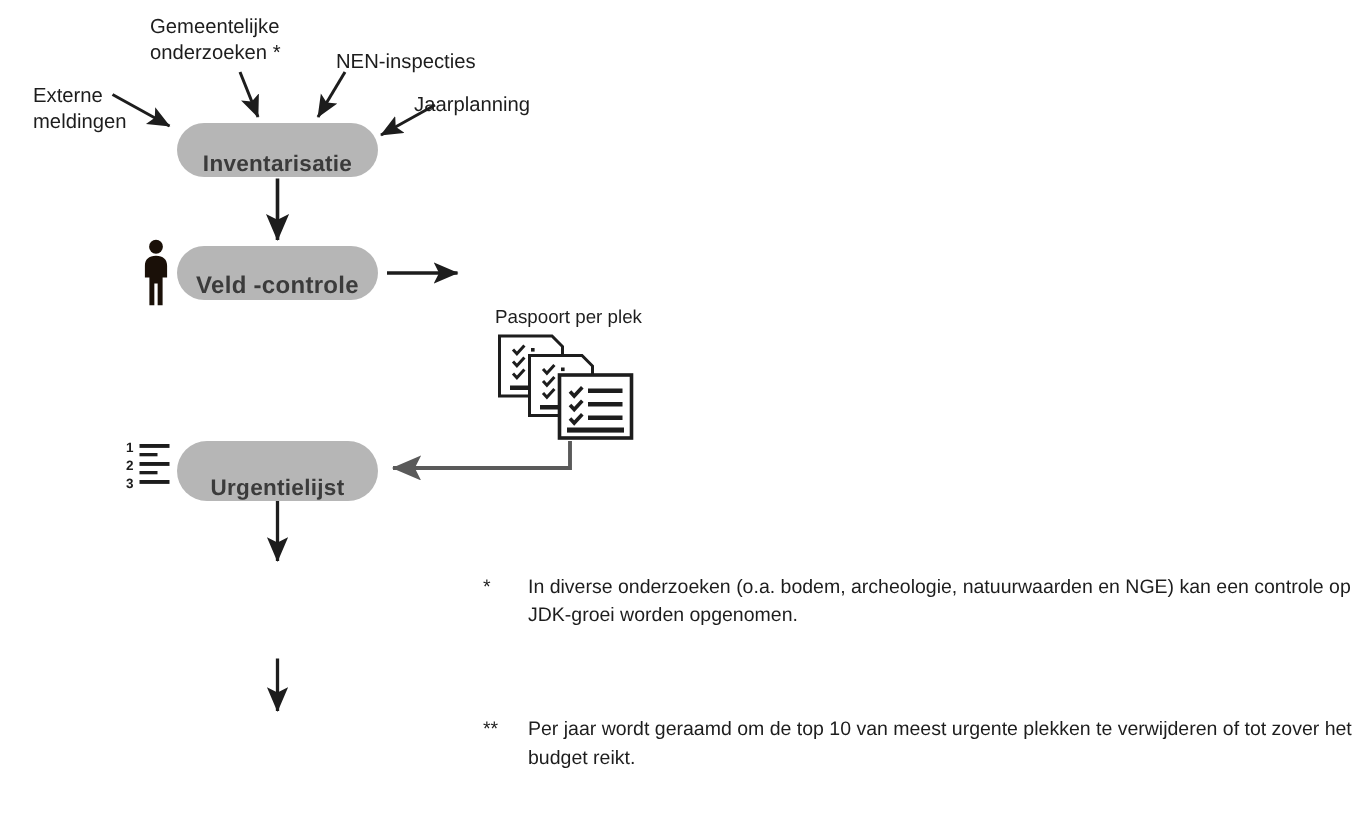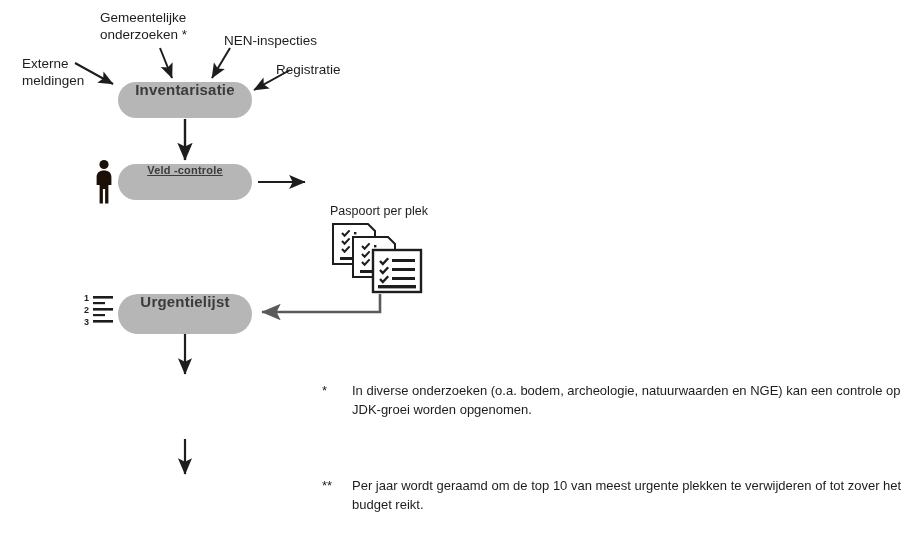--- a/index.html
+++ b/index.html
@@ -30,40 +30,40 @@
   }
 
   
   .node {
     position: absolute;
     background: #b6b6b6;
     border-radius: 22px;
     display: flex;
     flex-direction: column;
     align-items: center;
-    justify-content: flex-start;
+    justify-content: flex-end;
     text-align: center;
     color: #3b3b3b;
     box-sizing: border-box;
   }
   .node .title {
     font-weight: bold;
     letter-spacing: .2px;
     line-height: 1.1;
   }
   .node .sub {
     font-weight: normal;
     line-height: 1.18;
   }
 
   #node-inventarisatie { left: 118px; top: 82px;  width: 134px; height: 36px; }
   #node-inventarisatie .title { font-size: 15px; }
 
   #node-veldcontrole   { left: 118px; top: 164px; width: 134px; height: 36px; }
-  #node-veldcontrole .title { font-size: 11px; text-decoration: underline; }
+  #node-veldcontrole .title { font-size: 16px; }
 
   #node-registratie    { left: 310px; top: 164px; width: 136px; height: 36px; }
   #node-registratie .title { font-size: 15px; }
 
   #node-urgentielijst  { left: 118px; top: 294px; width: 134px; height: 40px; }
   #node-urgentielijst .title { font-size: 15px; }
 
   #node-jaarplanning   { left: 118px; top: 378px; width: 134px; height: 60px; border-radius: 20px; }
   #node-jaarplanning .title { font-size: 14px; margin-bottom: 1px; }
   #node-jaarplanning .sub   { font-size: 11.5px; }
@@ -151,21 +151,21 @@
   </svg>
 
   <div class="label" id="label-externe">Externe
 meldingen</div>
 
   <div class="label" id="label-gemeentelijke">Gemeentelijke
 onderzoeken *</div>
 
   <div class="label" id="label-nen">NEN-inspecties</div>
 
-  <div class="label" id="label-buitendienst">Registratie</div>
+  <div class="label" id="label-buitendienst">Jaarplanning</div>
 
   <div class="node" id="node-inventarisatie">
     <div class="title">Inventarisatie</div>
   </div>
 
   <div class="node" id="node-veldcontrole">
     <div class="title">Veld -controle</div>
   </div>
 
 

